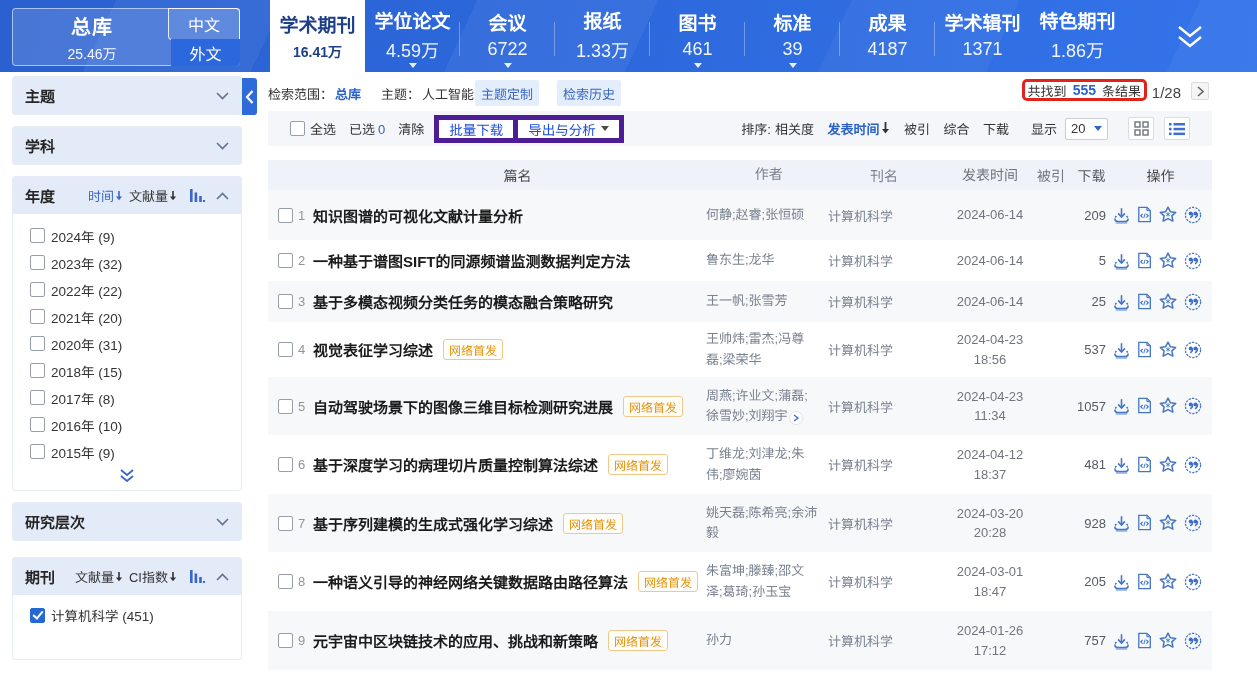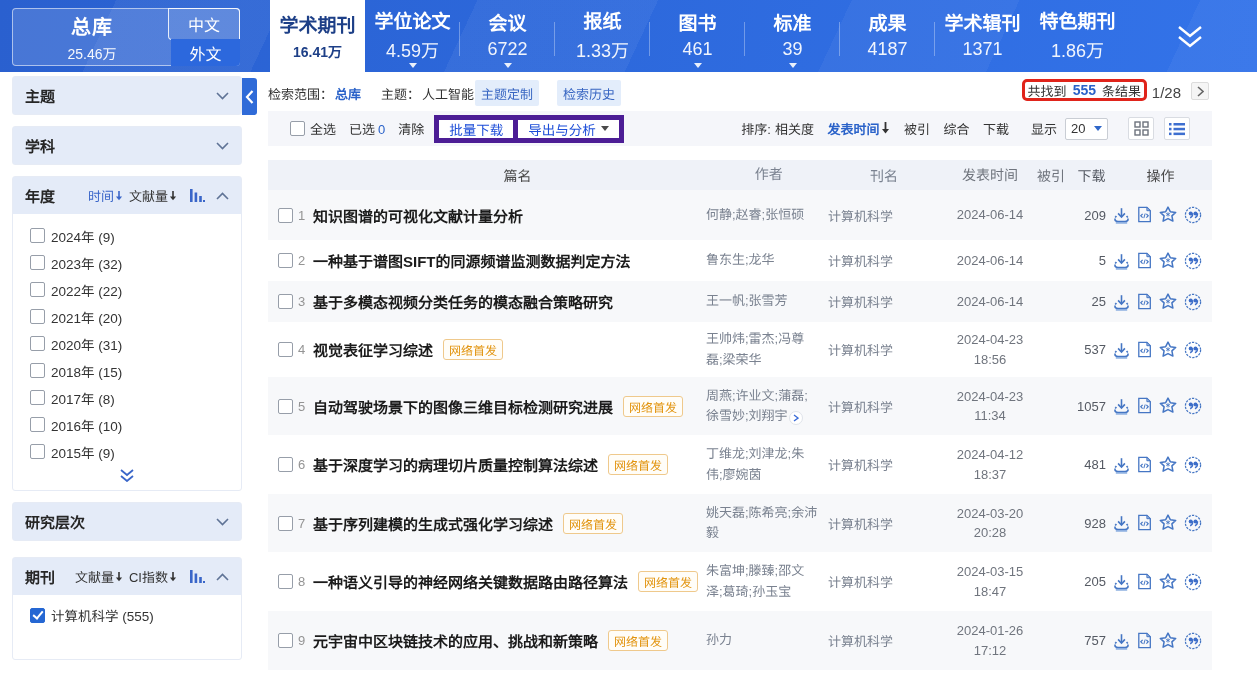--- a/index.html
+++ b/index.html
@@ -323,21 +323,21 @@
           </span>
         <span class="p-chevron">
             <svg width="13" height="8" viewBox="0 0 13 8">
               <path d="M1 7 L6.5 1.5 L12 7" fill="none" stroke="#5f7396" stroke-width="1.6"></path>
             </svg>
           </span>
       </div>
       <div class="journal-body">
         <div class="journal-item">
           <span class="cbx checked"></span>
-          <span id="journalLabel">计算机科学 (555)</span>
+          <span id="journalLabel">计算机科学 (451)</span>
         </div>
       </div>
     </div>
   </aside>
 
   <main class="main">
     <div class="search-row">
       <span class="lbl">检索范围：</span>
       <span class="scope-val">总库</span>
       <span class="lbl">主题：</span>
@@ -842,21 +842,21 @@
               <span class="cbx"></span>
               <span class="row-no">8</span>
             </div>
             <div class="c-title">
               <span class="title-txt">一种语义引导的神经网络关键数据路由路径算法</span>
               <span class="badge">网络首发</span>
             </div>
             <div class="c-authors">朱富坤;滕臻;邵文泽;葛琦;孙玉宝</div>
             <div class="c-journal">计算机科学</div>
             <div class="c-date">
-              <div>2024-03-15</div>
+              <div>2024-03-01</div>
               <div>18:47</div>
             </div>
             <div class="c-cited"></div>
             <div class="c-down">205</div>
             <div class="c-ops">
               <span class="op">
                 <svg width="17" height="18" viewBox="0 0 17 18">
                   <g stroke="#4576c4" fill="none" stroke-width="1.6">
                     <path d="M8.5 2.2 V10.6"></path>
                     <path d="M5.1 7.4 L8.5 11 L11.9 7.4"></path>

